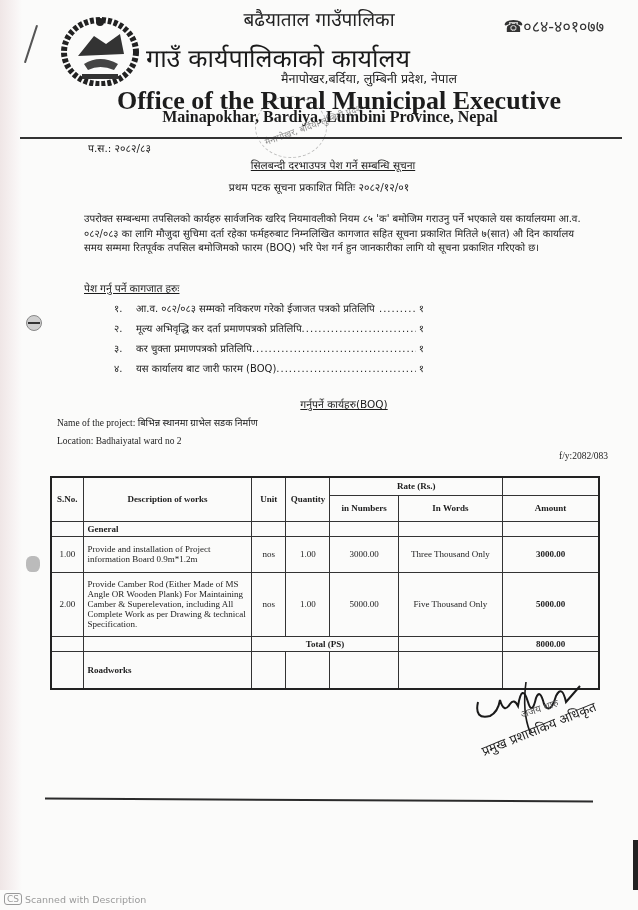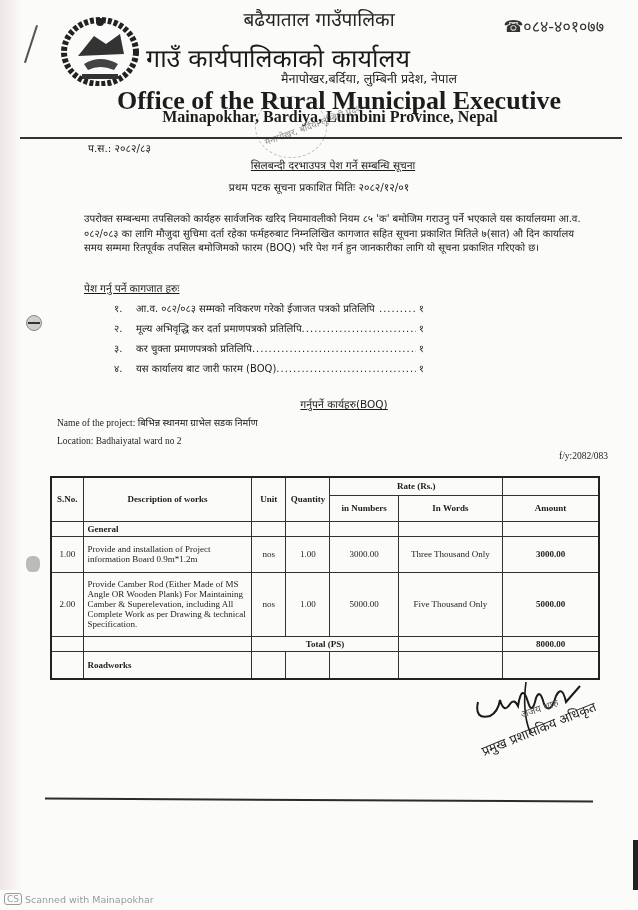--- a/index.html
+++ b/index.html
@@ -168,21 +168,21 @@
       <td class="c">Five Thousand Only</td>
       <td class="c b">5000.00</td>
     </tr>
     <tr style="height:14px">
       <td></td>
           <td></td>
       <td colspan="3" class="c b">Total (PS)</td>
       <td></td>
       <td class="c b">8000.00</td>
     </tr>
-    <tr style="height:28px">
+    <tr style="height:38px">
       <td></td>
       <td class="b">Roadworks</td>
       <td></td>
           <td></td>
           <td></td>
           <td></td>
           <td></td>
     </tr>
   </tbody>
     </table>
@@ -192,15 +192,15 @@
     <path d="M56 10 Q52 40 60 60" fill="none" stroke="#1a1a1a" stroke-width="1.6"></path>
     <text x="52" y="46" font-size="10" fill="#555" transform="rotate(-18 52 46)" font-family="DejaVu Sans, sans-serif">अजय थारु</text>
     <text x="14" y="84" font-size="13" fill="#222" transform="rotate(-22 14 84)" font-family="DejaVu Sans, sans-serif">प्रमुख प्रशासकिय अधिकृत</text>
   </svg>
 
   <div class="rule-bottom"></div>
   <div class="right-corner"></div>
 
   <div class="camscanner">
     <span class="cs-logo">CS</span>
-    <span>Scanned with Mainapokhar</span>
+    <span>Scanned with Description</span>
   </div>
 </div>
 
 </body></html>

